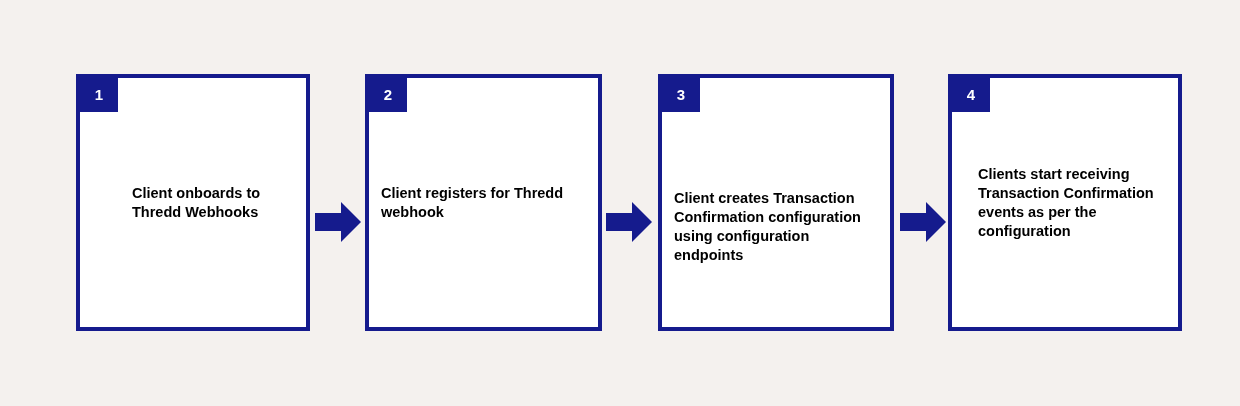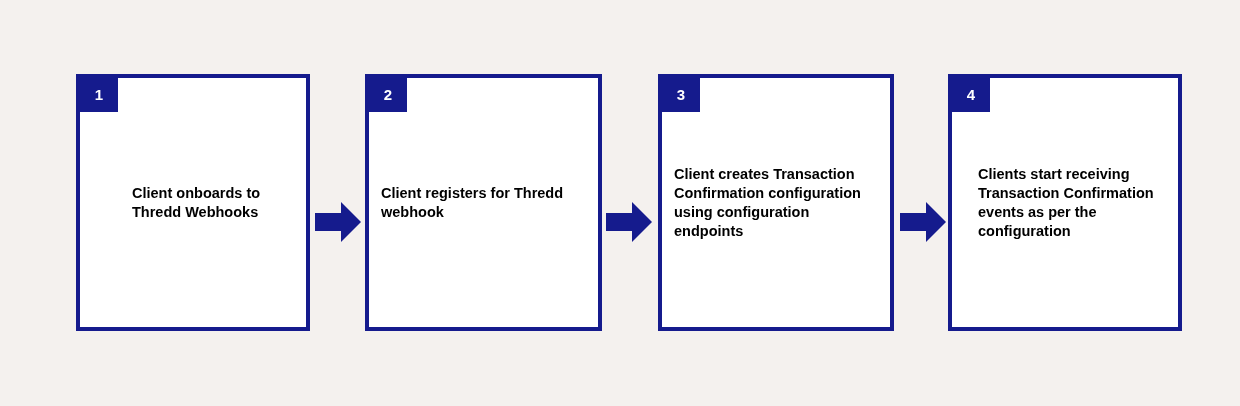--- a/index.html
+++ b/index.html
@@ -61,21 +61,21 @@
   }
 
   
   #box-1 { left: 76px;  width: 234px; }
   #box-2 { left: 365px; width: 237px; }
   #box-3 { left: 658px; width: 236px; }
   #box-4 { left: 948px; width: 234px; }
 
   
   #box-1 .step-text { padding-left: 52px; padding-right: 18px; }
-  #box-3 .step-text { padding-left: 12px; padding-right: 14px; }
+  #box-3 .step-text { padding-left: 12px; padding-right: 14px; margin-top: 24px; }
   #box-4 .step-text { padding-left: 26px; padding-right: 14px; }
   #box-2 .step-text { padding-left: 12px; padding-right: 12px; }
 
   
   .flow-arrow {
     position: absolute;
     top: 200px;
     width: 46px;
     height: 44px;
   }

